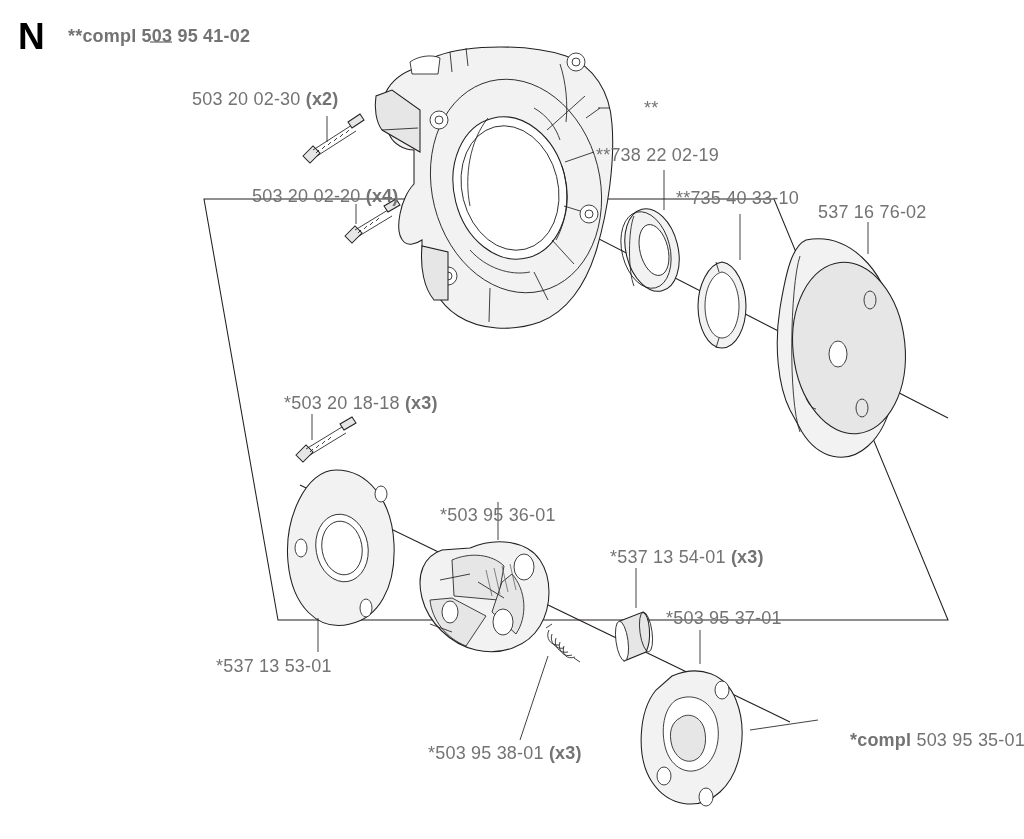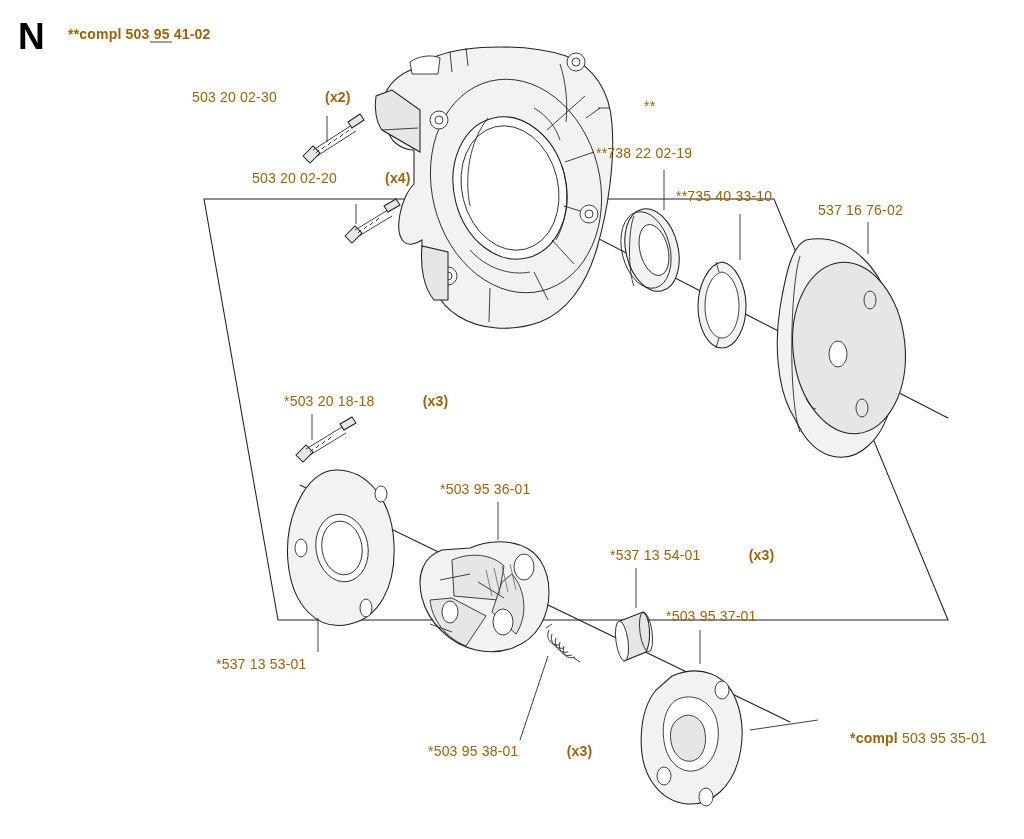--- a/index.html
+++ b/index.html
@@ -10,31 +10,30 @@
   #page {
     position: relative;
     width: 1024px;
     height: 839px;
     background: #ffffff;
     font-family: "Liberation Sans", sans-serif;
     overflow: hidden;
   }
   .label {
     position: absolute;
-    font-size: 14px;
-    color: #a16207;
+    font-size: 18px;
+    color: #737373;
     white-space: nowrap;
     letter-spacing: 0.2px;
   }
   .label.bold {
     font-weight: bold;
   }
   .label .qty {
     font-weight: bold;
-    margin-left: 44px;
   }
   .section-letter {
     position: absolute;
     font-size: 37px;
     font-weight: bold;
     color: #000000;
     font-family: "Liberation Sans", sans-serif;
   }
   svg.art {
     position: absolute;
@@ -260,21 +259,21 @@
 
   <div class="label bold" style="left:68px; top:26px;">
     <span>**compl 503 95 41-02</span>
   </div>
 
   <div class="label" style="left:192px; top:89px;">
     <span>503 20 02-30</span>
     <span class="qty">(x2)</span>
   </div>
 
-  <div class="label" style="left:252px; top:170px;">
+  <div class="label" style="left:252px; top:186px;">
     <span>503 20 02-20</span>
     <span class="qty">(x4)</span>
   </div>
 
   <div class="label" style="left:644px; top:98px;">
     <span>**</span>
   </div>
 
   <div class="label" style="left:596px; top:145px;">
     <span>**738 22 02-19</span>
@@ -286,21 +285,21 @@
 
   <div class="label" style="left:818px; top:202px;text-align:right;">
     <span>537 16 76-02</span>
   </div>
 
   <div class="label" style="left:284px; top:393px;">
     <span>*503 20 18-18</span>
     <span class="qty">(x3)</span>
   </div>
 
-  <div class="label" style="left:440px; top:481px;text-align:right;">
+  <div class="label" style="left:440px; top:505px;text-align:right;">
     <span>*503 95 36-01</span>
   </div>
 
   <div class="label" style="left:216px; top:656px;">
     <span>*537 13 53-01</span>
   </div>
 
   <div class="label" style="left:428px; top:743px;">
     <span>*503 95 38-01</span>
     <span class="qty">(x3)</span>

